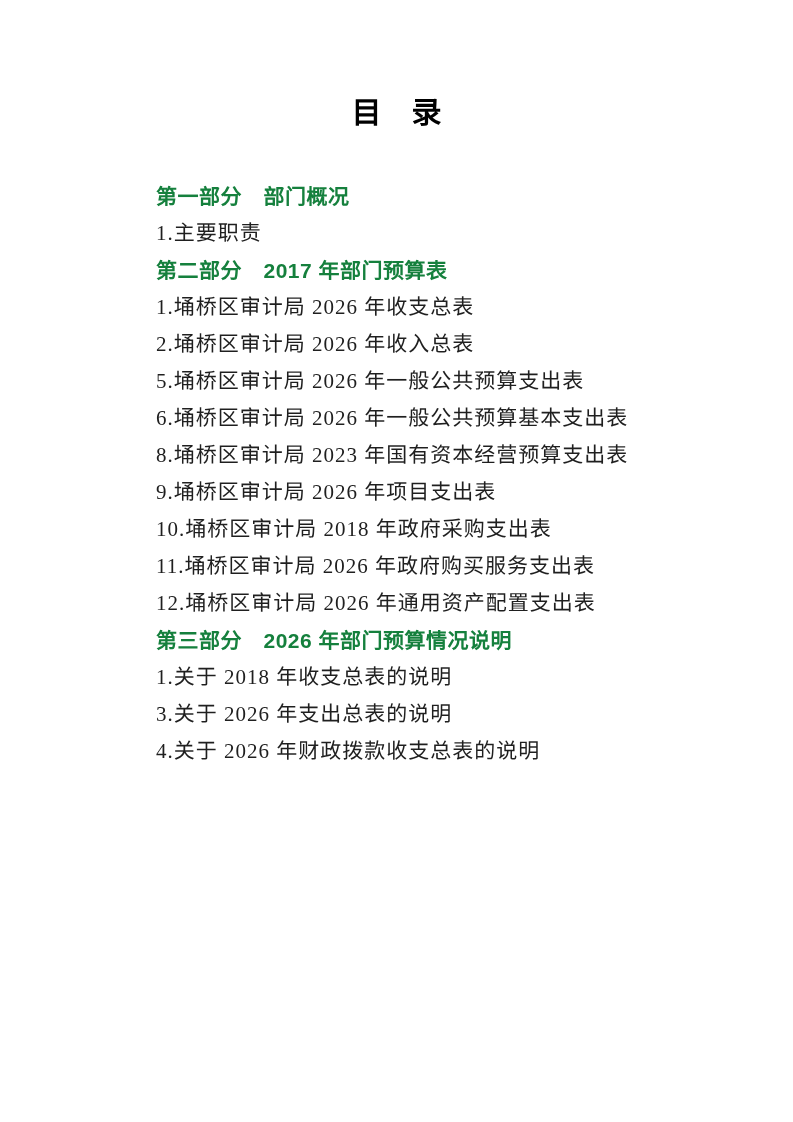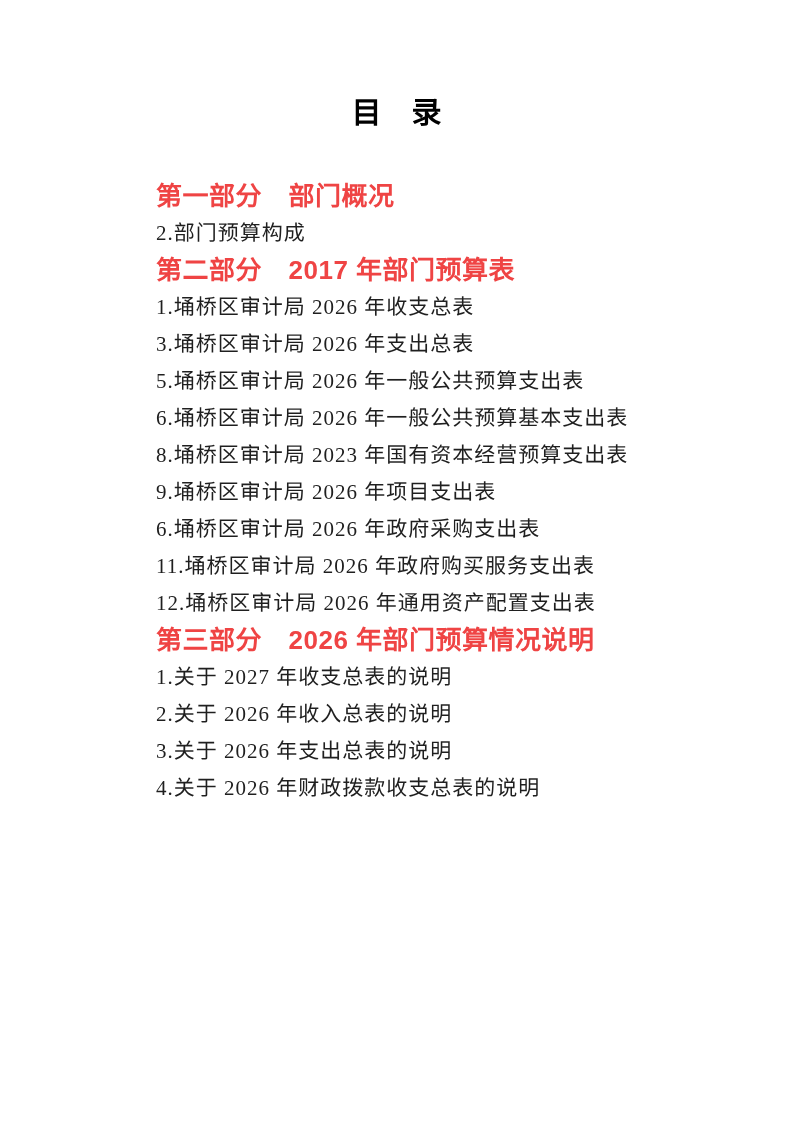--- a/index.html
+++ b/index.html
@@ -31,23 +31,23 @@
     position: absolute;
     left: 156px;
     top: 178px;
     width: 600px;
   }
   .toc-heading {
     height: 37px;
     line-height: 37px;
     font-family: "Liberation Sans", sans-serif;
     font-weight: 700;
-    font-size: 26px;
+    font-size: 21px;
     letter-spacing: 0.5px;
-    color: #ef4444;
+    color: #15803d;
     white-space: pre;
   }
   .toc-item {
     height: 37px;
     line-height: 37px;
     font-family: "Liberation Serif", serif;
     font-weight: 400;
     font-size: 21px;
     letter-spacing: 1px;
     color: #1f1f1f;
@@ -66,32 +66,31 @@
   }
 </style>
 </head>
 <body>
 
 <div class="page">
   <div class="doc-title">目　录</div>
 
   <div class="toc" id="toc-list">
       <div class="toc-heading">第一部分　部门概况</div>
-      <div class="toc-item">2.部门预算构成</div>
+      <div class="toc-item">1.主要职责</div>
       <div class="toc-heading">第二部分　2017 年部门预算表</div>
       <div class="toc-item">1.埇桥区审计局 2026 年收支总表</div>
-      <div class="toc-item">3.埇桥区审计局 2026 年支出总表</div>
+      <div class="toc-item">2.埇桥区审计局 2026 年收入总表</div>
       <div class="toc-item">5.埇桥区审计局 2026 年一般公共预算支出表</div>
       <div class="toc-item">6.埇桥区审计局 2026 年一般公共预算基本支出表</div>
       <div class="toc-item">8.埇桥区审计局 2023 年国有资本经营预算支出表</div>
       <div class="toc-item">9.埇桥区审计局 2026 年项目支出表</div>
-      <div class="toc-item">6.埇桥区审计局 2026 年政府采购支出表</div>
+      <div class="toc-item">10.埇桥区审计局 2018 年政府采购支出表</div>
       <div class="toc-item">11.埇桥区审计局 2026 年政府购买服务支出表</div>
       <div class="toc-item">12.埇桥区审计局 2026 年通用资产配置支出表</div>
       <div class="toc-heading">第三部分　2026 年部门预算情况说明</div>
-      <div class="toc-item">1.关于 2027 年收支总表的说明</div>
-      <div class="toc-item">2.关于 2026 年收入总表的说明</div>
+      <div class="toc-item">1.关于 2018 年收支总表的说明</div>
       <div class="toc-item">3.关于 2026 年支出总表的说明</div>
       <div class="toc-item">4.关于 2026 年财政拨款收支总表的说明</div>
     </div>
 
   <div class="page-number">- 2 -</div>
 </div>
 
 </body></html>

